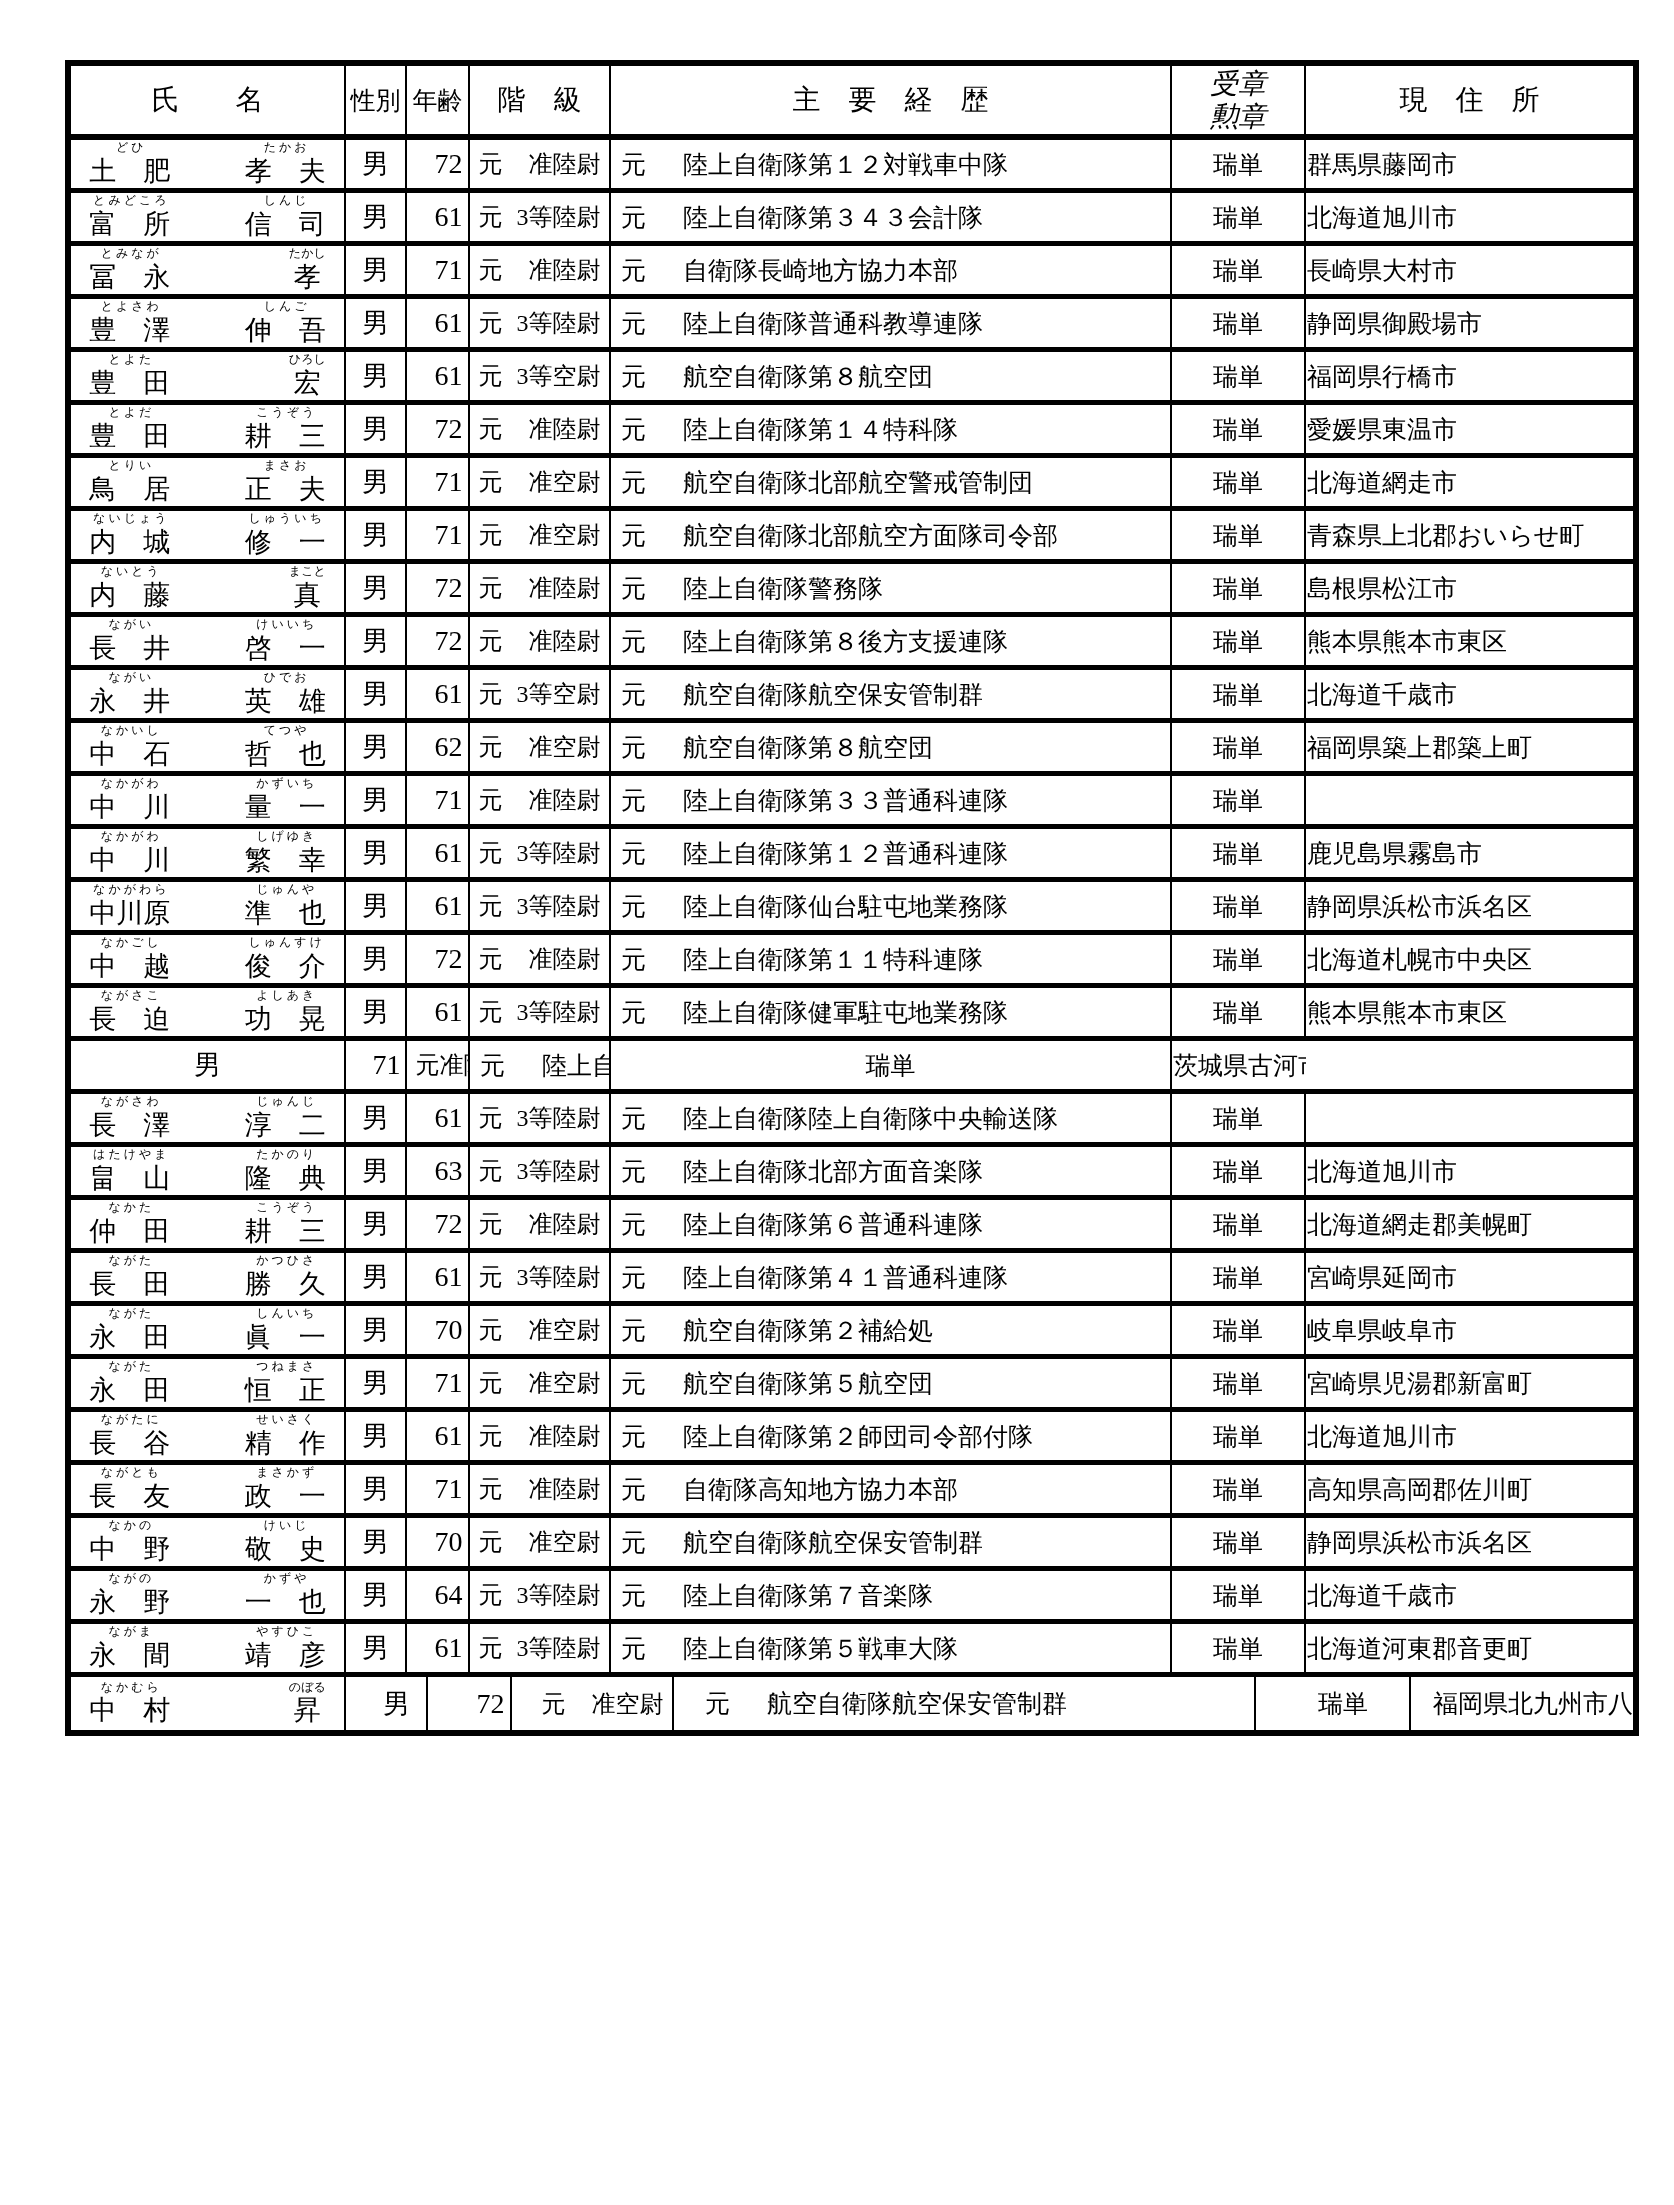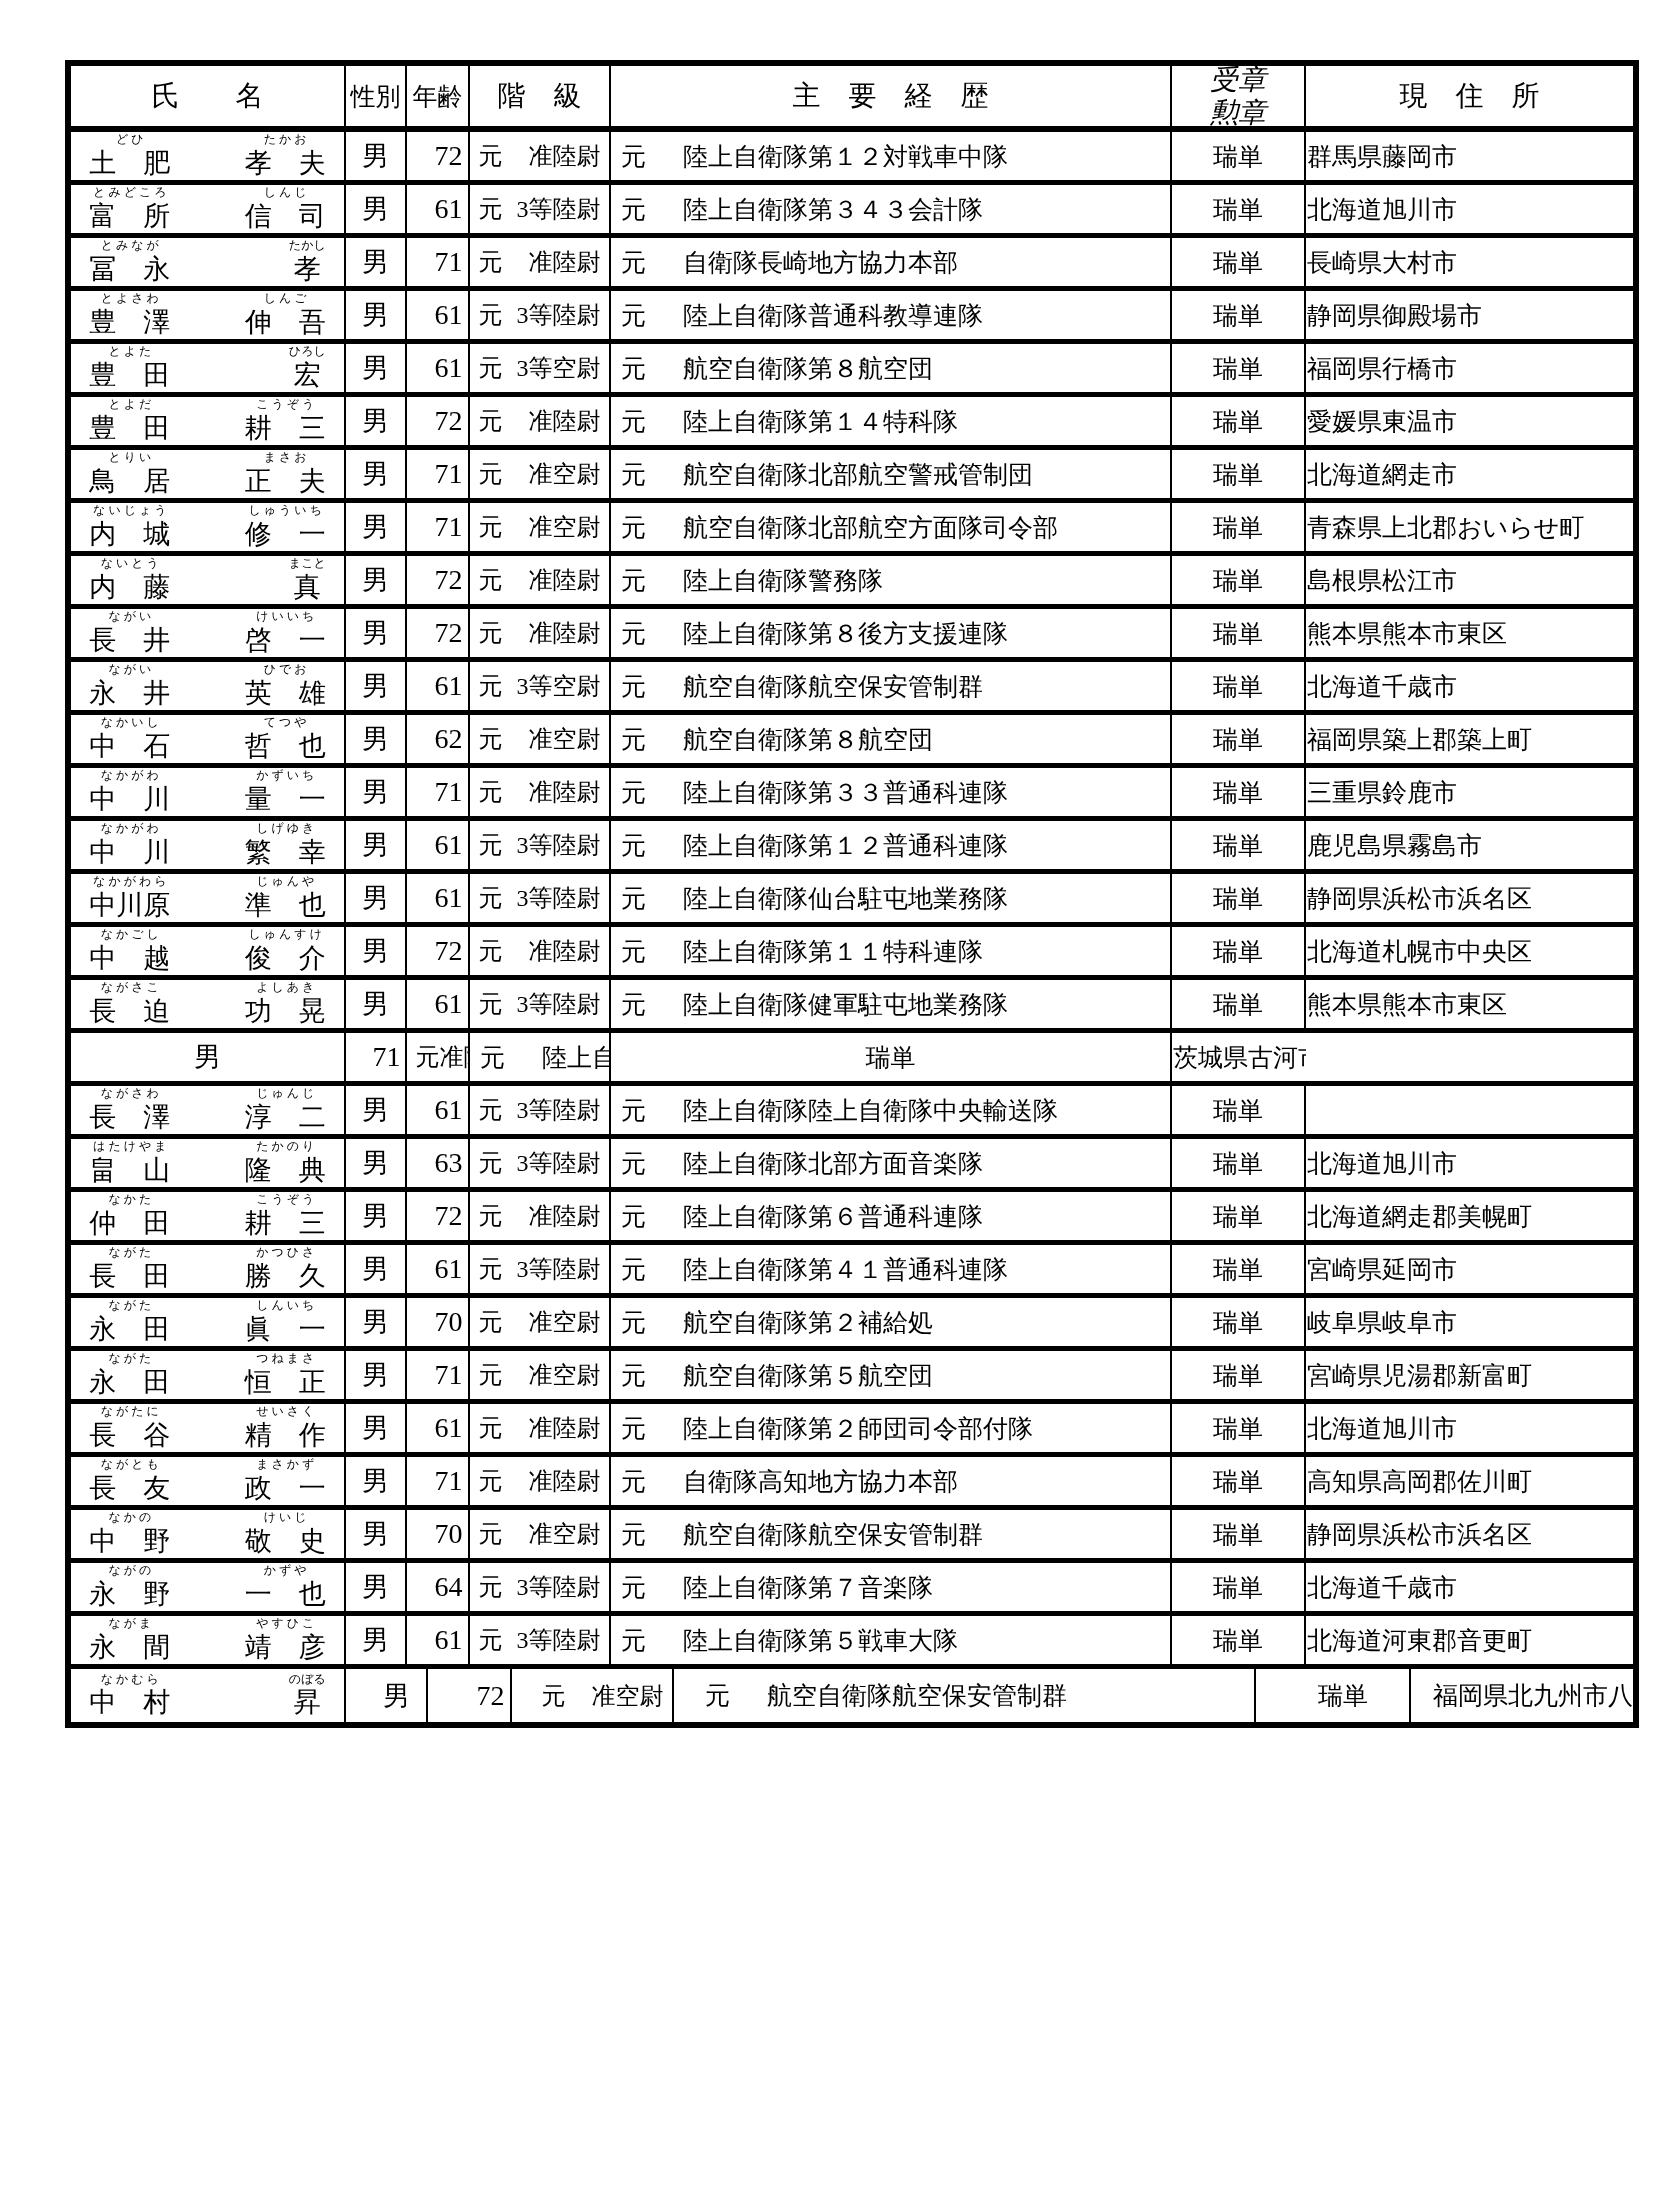--- a/index.html
+++ b/index.html
@@ -16,21 +16,21 @@
     left: 65px; top: 60px;
     width: 1574px;
     border: 6.3px solid #000;
     background: #fff;
   }
   .row {
     display: grid;
     grid-template-columns: 275px 61px 63px 141px 561px 134px 1fr;
     border-bottom: 5px solid #000;
   }
-  .row.header { height: 66px; border-bottom: 6.3px solid #000; }
+  .row.header { height: 74px; border-bottom: 6.3px solid #000; }
   .row.body { height: 53px; }
   .row.body:last-child { border-bottom: none; gap: 21px; }
   .cell {
     border-right: 2.8px solid #000;
     display: flex; align-items: center; justify-content: center;
     overflow: hidden;
   }
   .cell.last { border-right: none; }
   
   .row.header .cell { font-size: 28px; letter-spacing: 0; white-space: pre; }
@@ -386,21 +386,20 @@
     <div class="cell c-age">71</div>
     <div class="cell c-rank">
       <span>元</span>
       <span>准陸尉</span>
     </div>
     <div class="cell c-career">
       <span>元</span>
       <span class="career-text">陸上自衛隊第３３普通科連隊</span>
     </div>
     <div class="cell c-medal">瑞単</div>
-    <div class="cell c-address last">三重県鈴鹿市</div>
   </div>
 
   <div class="row body">
     <div class="cell c-name">
       <span class="ng">
         <span class="kana">な か が わ</span>
         <span class="kanji">中　川</span>
       </span>
       <span class="ng">
         <span class="kana">し げ ゆ き</span>

